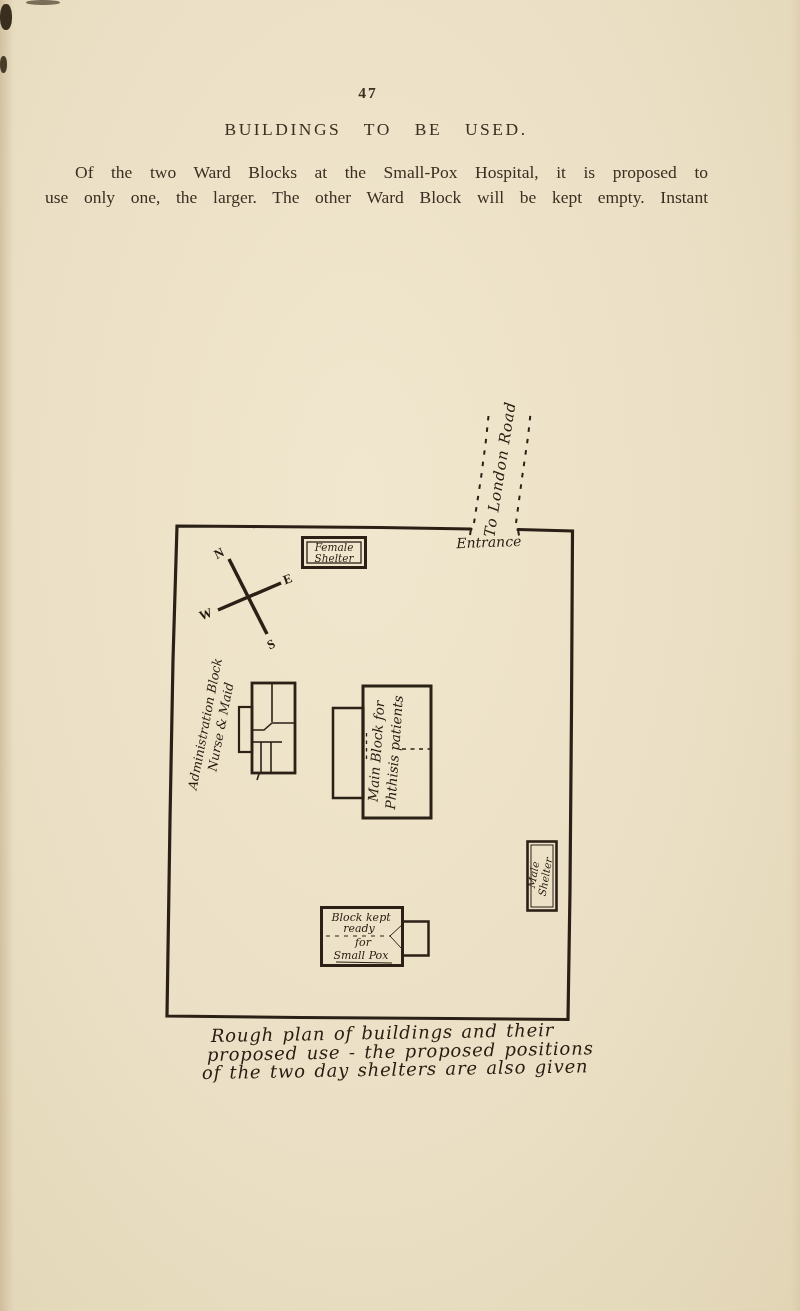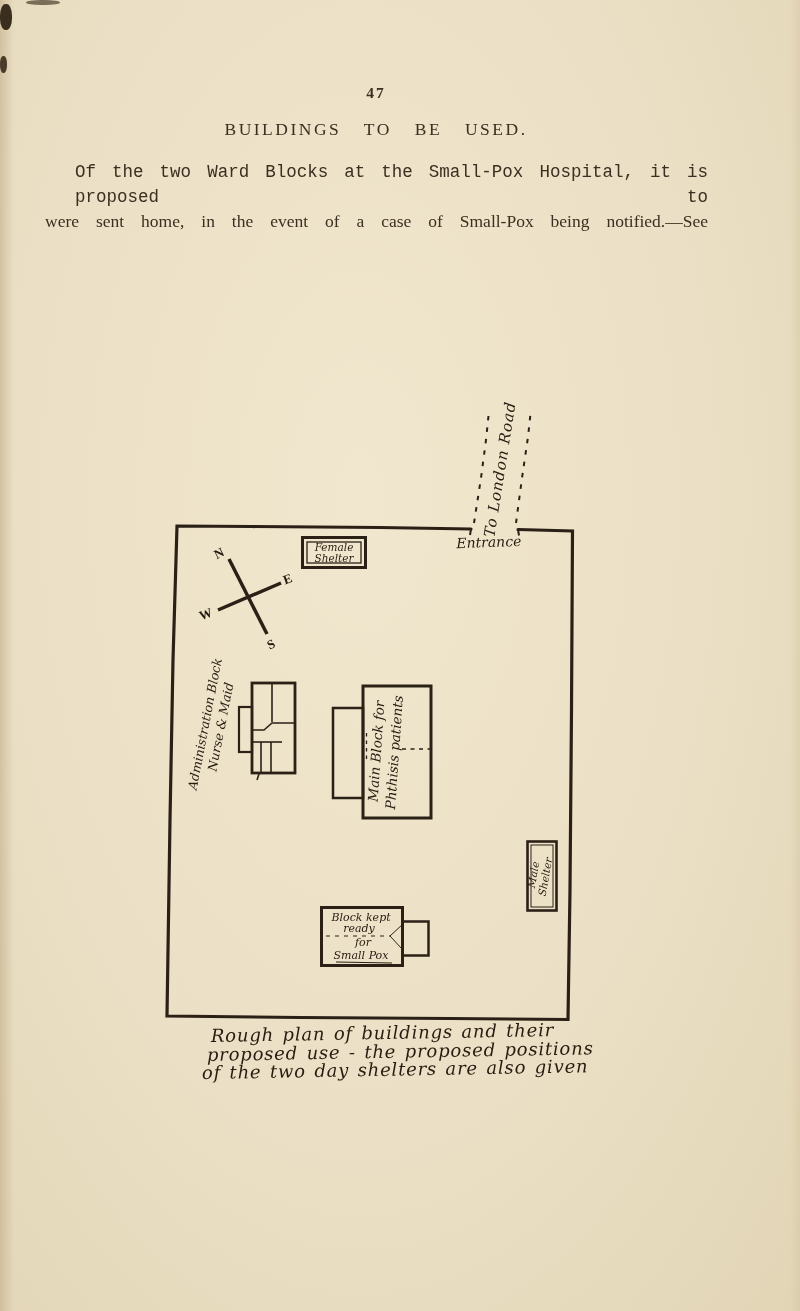--- a/index.html
+++ b/index.html
@@ -5,48 +5,48 @@
   html,body{margin:0;padding:0;}
   body{
     width:800px;height:1311px;position:relative;overflow:hidden;
     background:
       linear-gradient(90deg, rgba(190,170,135,.55) 0px, rgba(190,170,135,0) 14px),
       linear-gradient(270deg, rgba(205,188,150,.35) 0px, rgba(205,188,150,0) 10px),
       radial-gradient(ellipse at 45% 38%, #f1e7ce 0%, #ebe0c5 55%, #e2d5b6 100%);
     font-family:"Liberation Serif", serif;
   }
   .print{color:#3c2e21;}
-  .pagenum{position:absolute;left:44px;top:84px;width:664px;text-align:center;
+  .pagenum{position:absolute;left:36px;top:84px;width:664px;text-align:center;
     font-size:15.5px;letter-spacing:2px;font-weight:bold;}
   .title{position:absolute;left:44px;top:119px;width:664px;text-align:center;
     font-size:17.5px;letter-spacing:2.5px;word-spacing:16px;}
   .para{position:absolute;left:45px;top:160px;width:663px;font-size:17.5px;line-height:24.5px;}
   .para .ln{white-space:normal;}
   .para .just{text-align:justify;text-align-last:justify;}
-  .para .indent{padding-left:30px;font-family:Liberation Mono, monospace;}
+  .para .indent{padding-left:30px;}
   .smudge{position:absolute;background:#40342466;border-radius:45%;}
   .s1{left:0;top:4px;width:12px;height:26px;background:#3a2e1f;}
   .s2{left:0;top:56px;width:7px;height:17px;background:#4a3c2a;}
   .s3{left:26px;top:0;width:34px;height:5px;background:#4a3c2ab0;}
   svg text{fill:#281b10;font-family:"DejaVu Serif", serif;font-style:italic;}
   svg .compassletter{font-family:"Liberation Serif", serif;font-style:normal;font-weight:bold;fill:#241a0e;}
   svg path, svg rect, svg line, svg polyline{stroke:#2b2016;fill:none;}
 </style>
 </head>
 <body>
 
 <div class="smudge s1"></div>
 <div class="smudge s2"></div>
 <div class="smudge s3"></div>
 
 <div class="print pagenum">47</div>
 <div class="print title">BUILDINGS TO BE USED.</div>
 <div class="print para">
   <div class="ln just indent">Of the two Ward Blocks at the Small-Pox Hospital, it is proposed to</div>
-  <div class="ln just">were sent home, in the event of a case of Small-Pox being notified.—See</div>
+  <div class="ln just">use only one, the larger. The other Ward Block will be kept empty. Instant</div>
 </div>
 
 <svg width="800" height="1311" viewBox="0 0 800 1311" style="position:absolute;left:0;top:0;">
 
   <path stroke-width="3.2" stroke-linecap="round" d="M471,529 L380,527.5 L252,526.5 L177,526 L173,660 L170,820 L167,1016 L300,1017.5 L450,1018.5 L568,1019.5 L570,890 L571.5,710 L572.5,531 L518,529.5"></path>
   <path stroke-width="2" d="M471,529 l-1,6"></path>
   <path stroke-width="2" d="M518,529.5 l1,6"></path>
 
   <path stroke-width="2" stroke-dasharray="4.5 7" d="M474,523 L481,478 L486,440 L489,411"></path>
   <path stroke-width="2" stroke-dasharray="4.5 7" d="M516,523 L522,478 L528,437 L531,409"></path>

